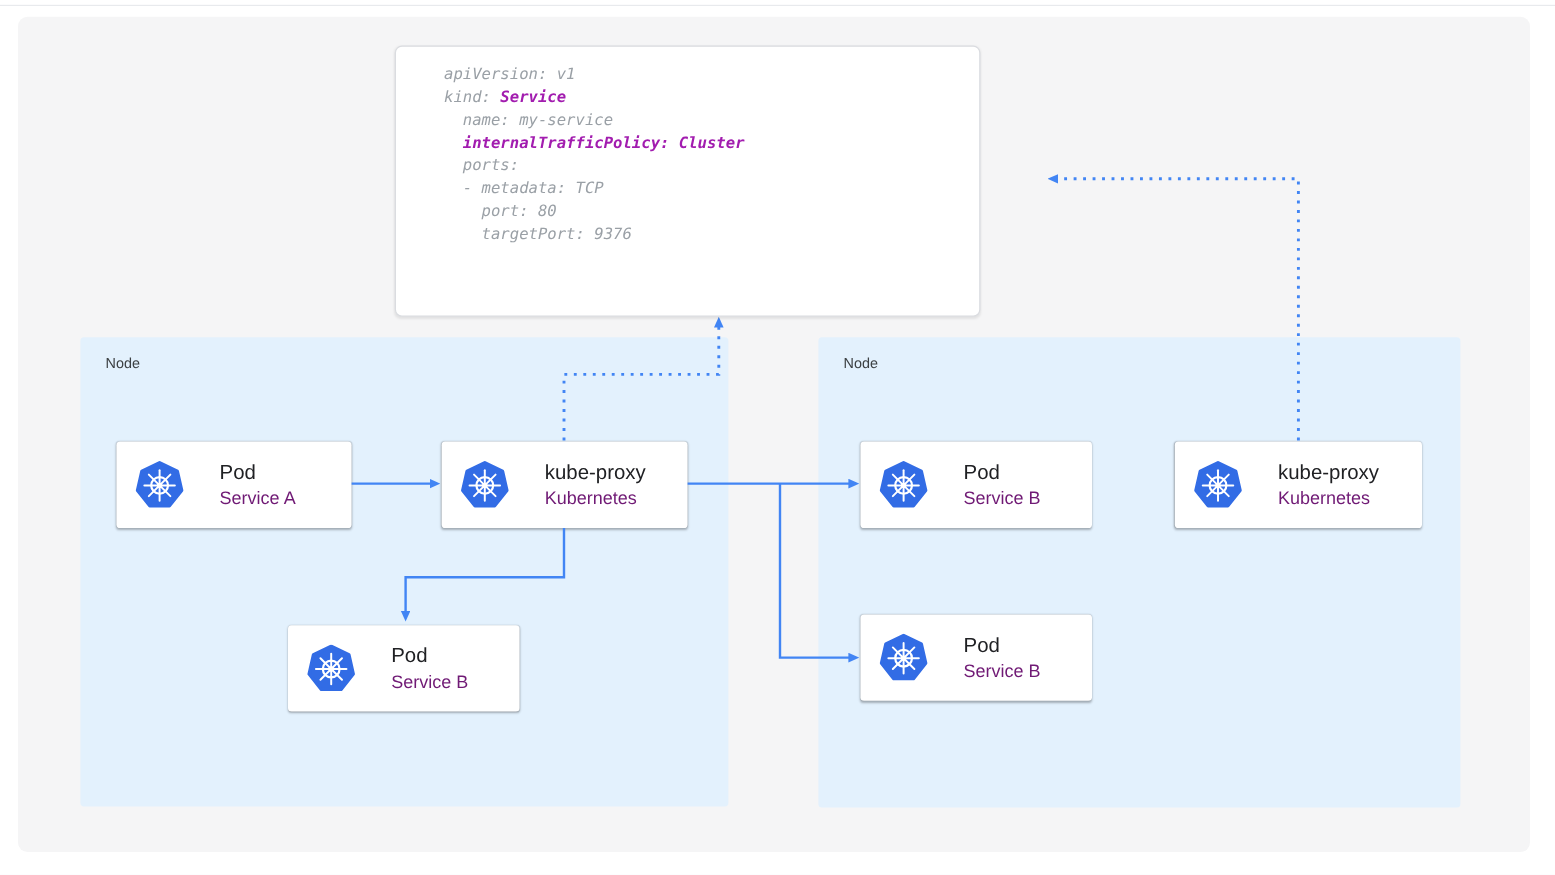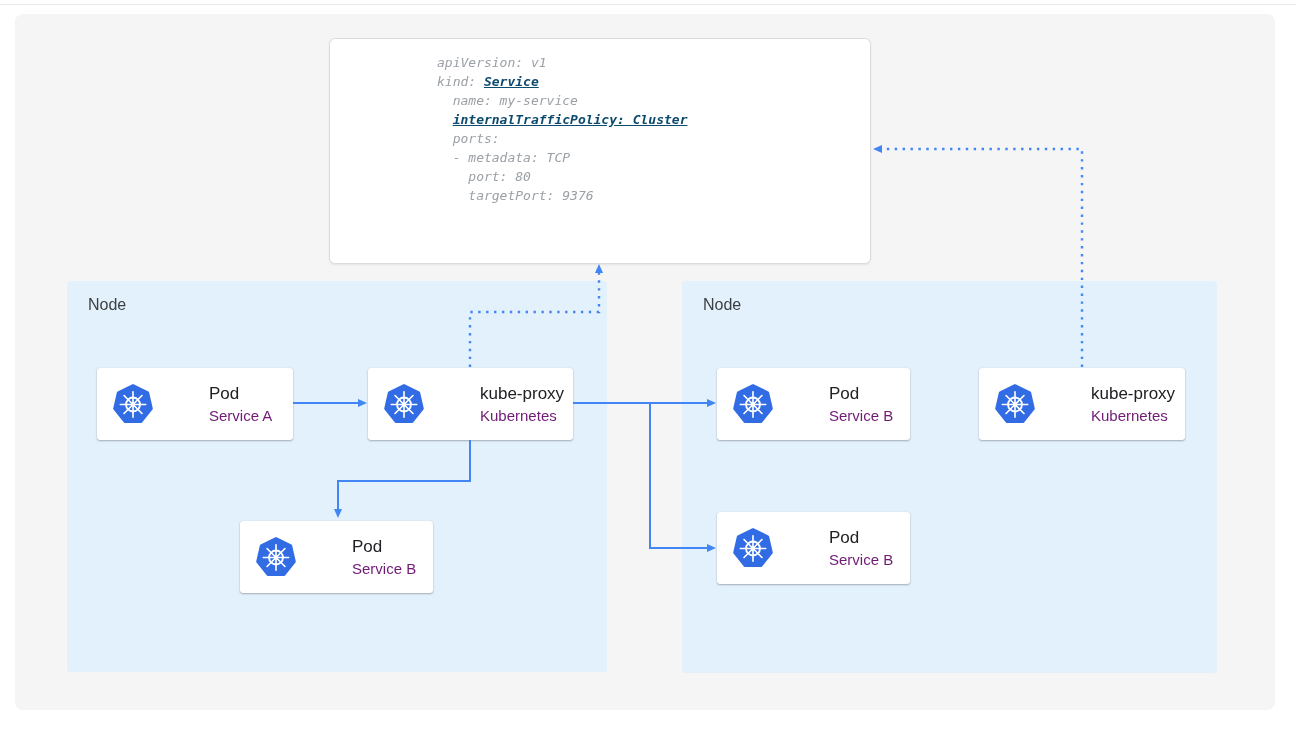--- a/index.html
+++ b/index.html
@@ -9,49 +9,49 @@
   }
   .top-rule{position:absolute;left:0;top:4px;width:1296px;height:1px;background:#e8eaed;}
   .canvas{
     position:absolute;left:15px;top:14px;width:1260px;height:696px;
     background:#f5f5f6;border-radius:8px;
   }
   
   .node{position:absolute;background:#e3f1fd;border-radius:3px;}
   .node-left{left:52px;top:267px;width:540px;height:391px;}
   .node-right{left:667px;top:267px;width:535px;height:392px;}
-  .node-label{position:absolute;left:21px;top:15px;font-size:16px;color:#3c4043;}
+  .node-label{position:absolute;left:21px;top:15px;font-size:12px;color:#3c4043;}
   
   .card{
     position:absolute;height:72px;background:#ffffff;border-radius:3px;
     box-shadow:0 1px 2px rgba(0,0,0,0.28), 0 0 1px rgba(0,0,0,0.14);
-    display:flex;align-items:center;box-sizing:border-box;padding-left:15px;gap:26px;
+    display:flex;align-items:center;box-sizing:border-box;padding-left:15px;
   }
   .card .k8s-icon{width:42px;height:41px;flex:0 0 42px;margin-right:29px;}
   .card-text{display:flex;flex-direction:column;justify-content:center;}
   .card-title{font-size:17px;color:#202124;line-height:20px;}
   .card-subtitle{font-size:15px;color:#701a75;line-height:19px;margin-top:2px;}
   .card-pod-a{left:30px;top:87px;width:196px;}
   .card-kp-l{left:301px;top:87px;width:205px;}
   .card-pod-b-l{left:173px;top:240px;width:193px;}
   .card-pod-b1{left:35px;top:87px;width:193px;}
   .card-pod-b2{left:35px;top:231px;width:193px;}
   .card-kp-r{left:297px;top:87px;width:206px;}
   
   .yaml-card{
-    position:absolute;left:314px;top:24px;width:542px;height:226px;box-sizing:border-box;
+    position:absolute;left:314px;top:24px;width:488px;height:226px;box-sizing:border-box;
     background:#ffffff;border:1px solid #dadce0;border-radius:6px;
     box-shadow:0 1px 2px rgba(0,0,0,0.08);
-    padding:14px 0 0 107px;z-index:3;
+    padding:14px 0 0 40px;z-index:3;
   }
   .yaml-line{
     font-family:"DejaVu Sans Mono", monospace;font-style:italic;
     font-size:13px;line-height:19px;color:#9aa0a6;white-space:pre;
   }
-  .yaml-line .b{font-weight:bold;color:#0c4a6e;text-decoration:underline;}
+  .yaml-line .b{font-weight:bold;color:#a21caf;}
   
   svg.arrows{position:absolute;left:0;top:0;z-index:2;pointer-events:none;overflow:visible;}
 </style>
 </head>
 <body>
 
 <svg width="0" height="0" style="position:absolute">
   <defs>
     <g id="k8s-logo">
       <polygon points="50,4 86,21.3 94.8,60.2 70,91.4 30,91.4 5.2,60.2 14,21.3" fill="#326ce5" stroke="#326ce5" stroke-width="7" stroke-linejoin="round"></polygon>

